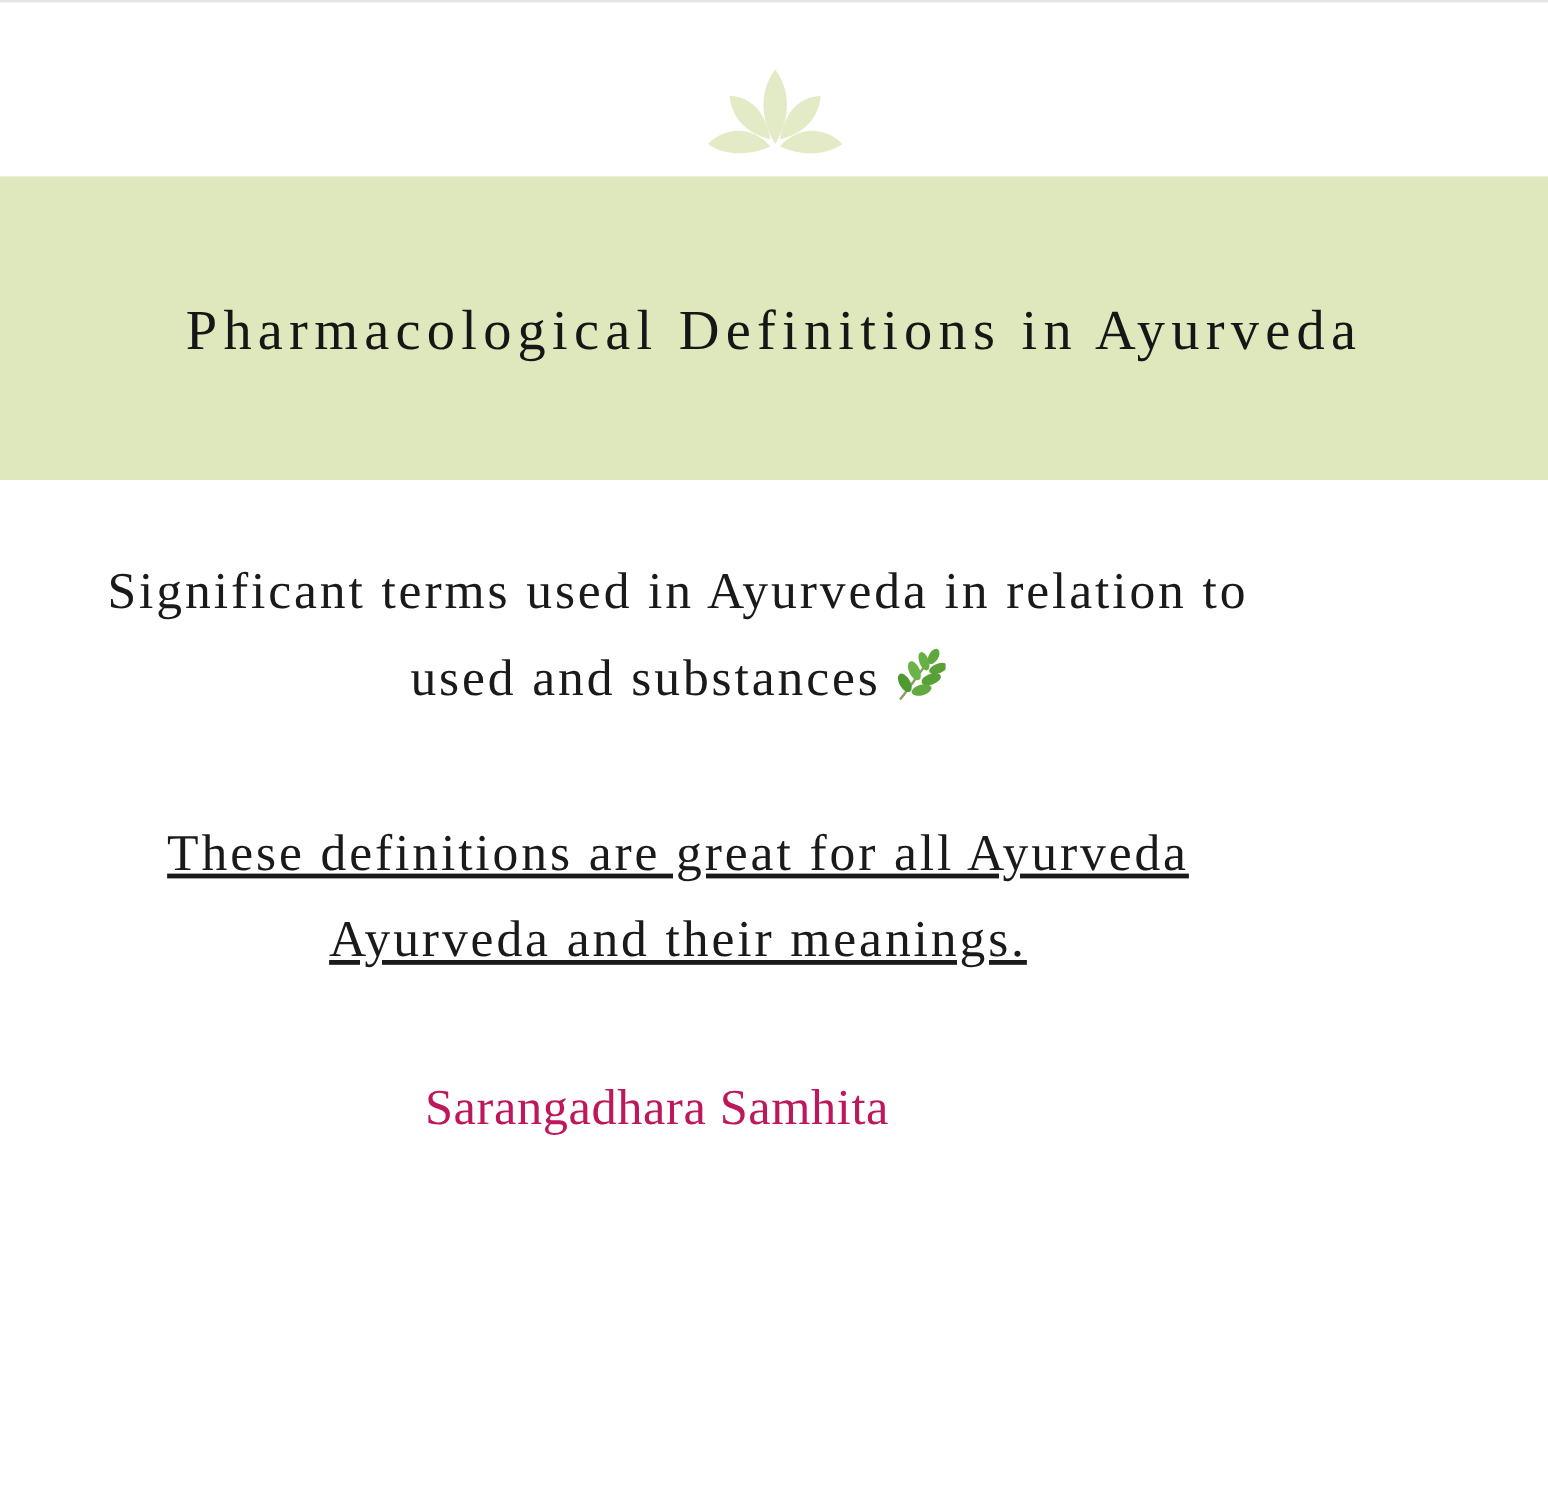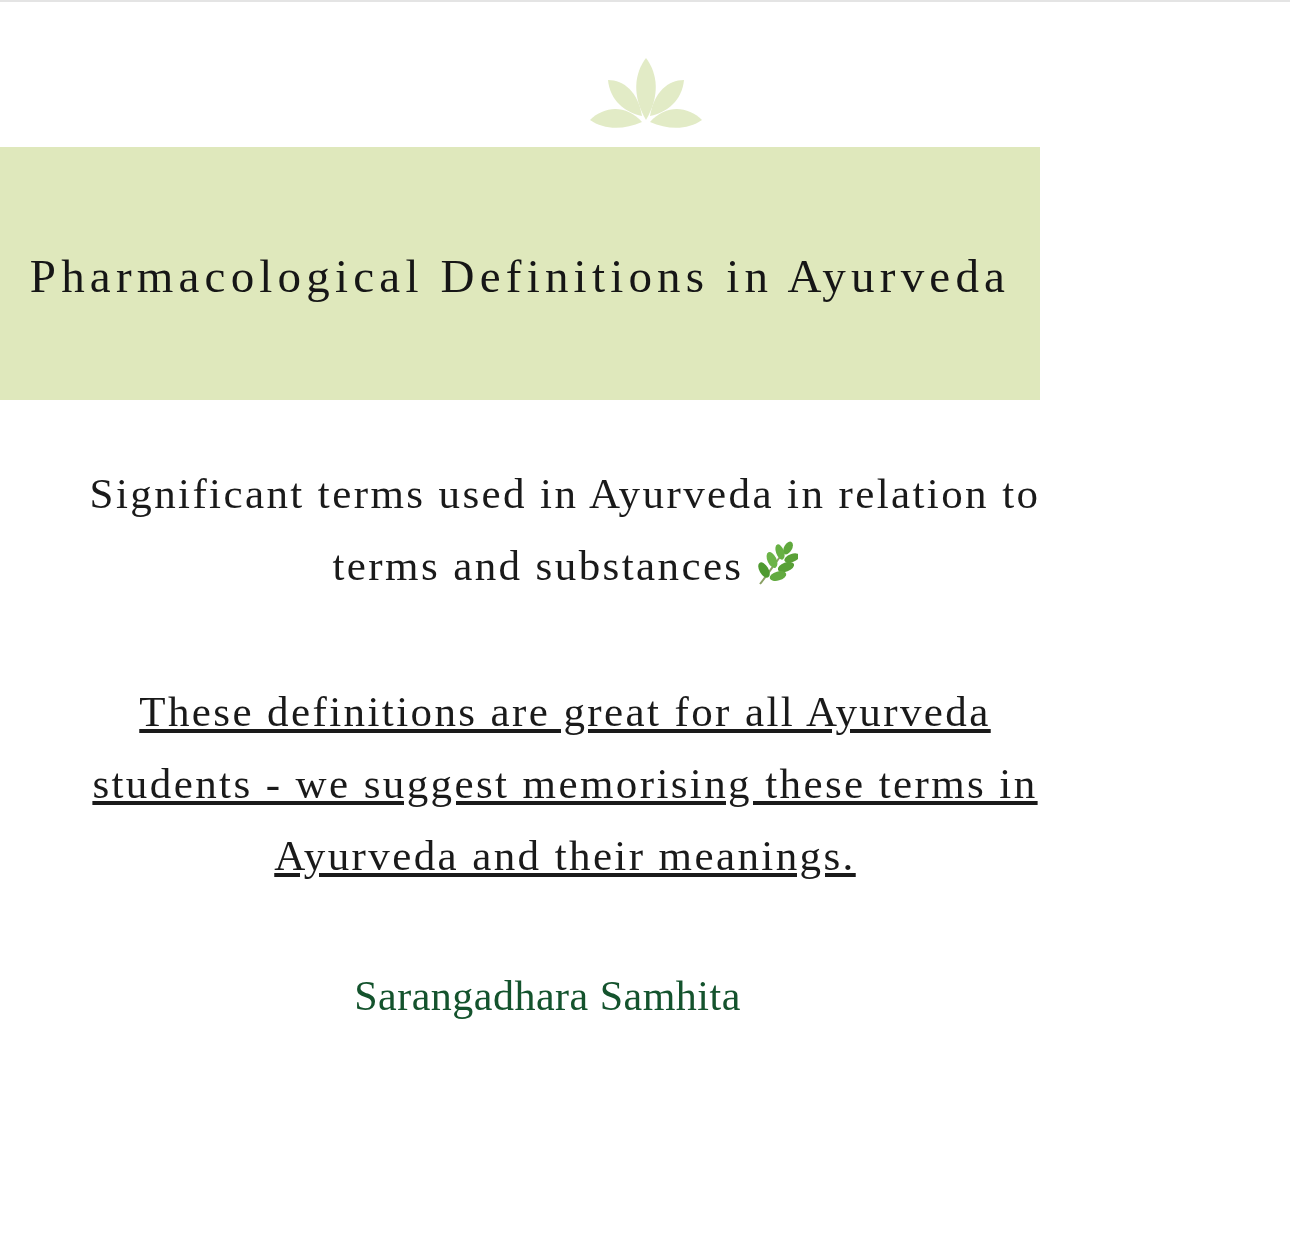--- a/index.html
+++ b/index.html
@@ -22,21 +22,21 @@
     background: #e4e4e4;
   }
   .logo {
     position: absolute;
     left: 588px; top: 54px;
     width: 116px; height: 76px;
   }
   .banner {
     position: absolute;
     left: 0; top: 147px;
-    width: 1040px; height: 253px;
+    width: 1290px; height: 253px;
     background: #dfe8bc;
     display: flex;
     align-items: center;
     justify-content: center;
   }
   .banner-title {
     font-size: 47px;
     letter-spacing: 5.2px;
     font-weight: normal;
     color: #161616;
@@ -63,21 +63,21 @@
   .p2 { margin-bottom: 74px; text-decoration: underline; }
   .p3 { margin-bottom: 44px; }
   .leaf-icon {
     display: inline-block;
     width: 48px; height: 48px;
     vertical-align: -8px;
     margin-left: 6px;
   }
   .source {
     font-size: 42px;
-    color: #14532d;
+    color: #be185d;
     letter-spacing: 0.5px;
     margin: 0;
     line-height: 60px;
   }
 </style>
 </head>
 <body>
 
 <div class="top-border"></div>
 
@@ -96,33 +96,32 @@
   </g>
 </svg>
 
 <div class="banner">
   <h1 class="banner-title">Pharmacological Definitions in Ayurveda</h1>
 </div>
 
 <div class="content">
   <div class="para p1">
     <p>Significant terms used in Ayurveda in relation to</p>
-    <p><span>terms and substances</span><svg class="leaf-icon" viewBox="0 0 48 48" xmlns="http://www.w3.org/2000/svg">
+    <p><span>used and substances</span><svg class="leaf-icon" viewBox="0 0 48 48" xmlns="http://www.w3.org/2000/svg">
         <path d="M10 44 C18 34 26 22 38 6" stroke="#8aa064" stroke-width="2" fill="none"></path>
         <ellipse cx="38" cy="8" rx="4" ry="7" transform="rotate(30 38 8)" fill="#5fa83c"></ellipse>
         <ellipse cx="30" cy="12" rx="4" ry="8" transform="rotate(-20 30 12)" fill="#67b043"></ellipse>
         <ellipse cx="42" cy="18" rx="4" ry="8" transform="rotate(70 42 18)" fill="#5aa037"></ellipse>
         <ellipse cx="22" cy="20" rx="4.5" ry="8.5" transform="rotate(-25 22 20)" fill="#6cb448"></ellipse>
         <ellipse cx="36" cy="27" rx="4.5" ry="8.5" transform="rotate(70 36 27)" fill="#58a036"></ellipse>
         <ellipse cx="14" cy="30" rx="4.5" ry="8.5" transform="rotate(-30 14 30)" fill="#4f9a30"></ellipse>
         <ellipse cx="28" cy="36" rx="4.5" ry="8.5" transform="rotate(75 28 36)" fill="#62aa40"></ellipse>
       </svg></p>
   </div>
 
   <div class="para p2">
     <p>These definitions are great for all Ayurveda</p>
-    <p>students - we suggest memorising these terms in</p>
     <p>Ayurveda and their meanings.</p>
   </div>
 
 
   <p class="source">Sarangadhara Samhita</p>
 </div>
 
 </body></html>

